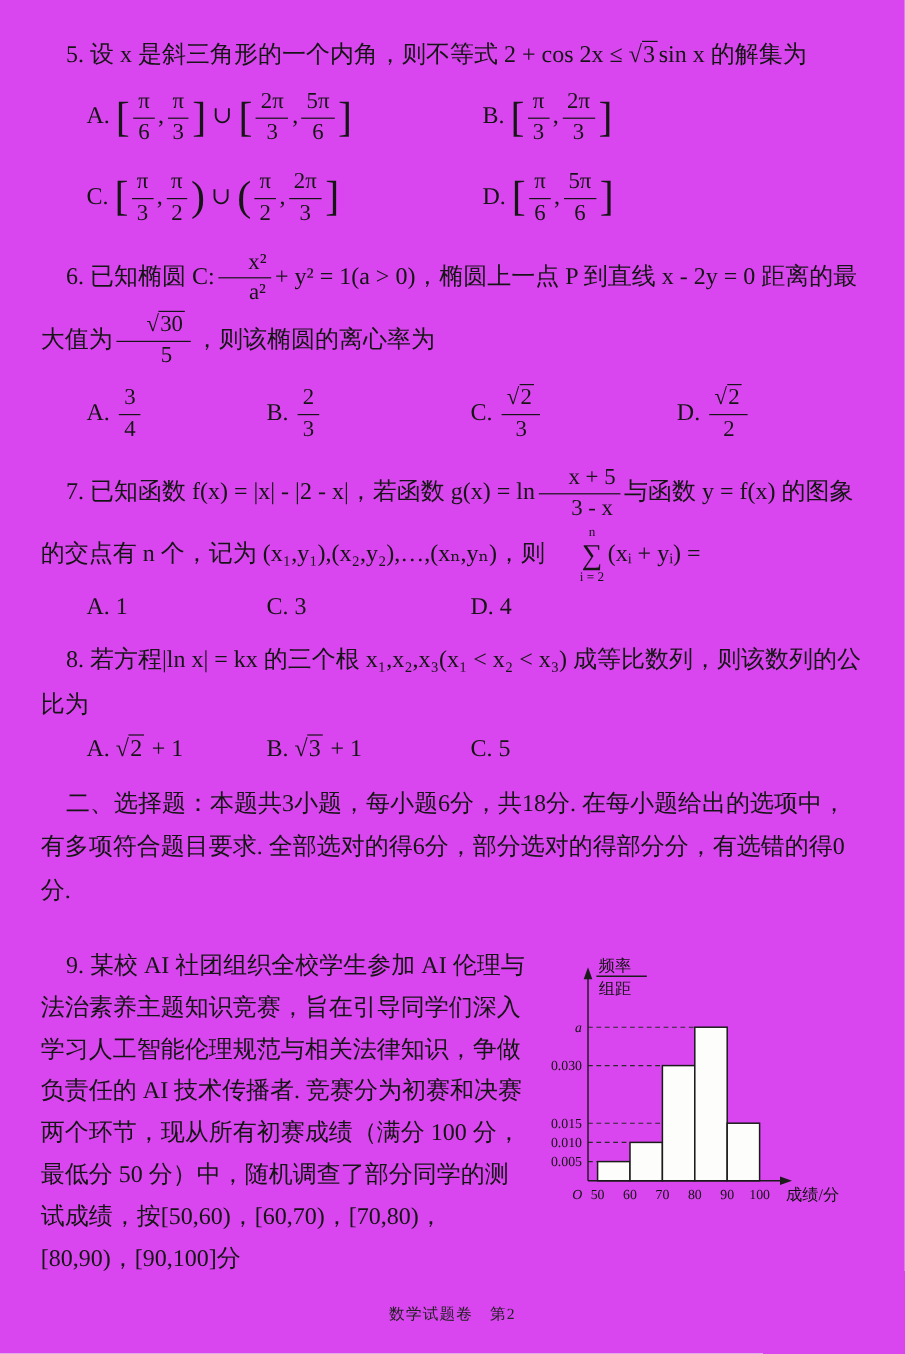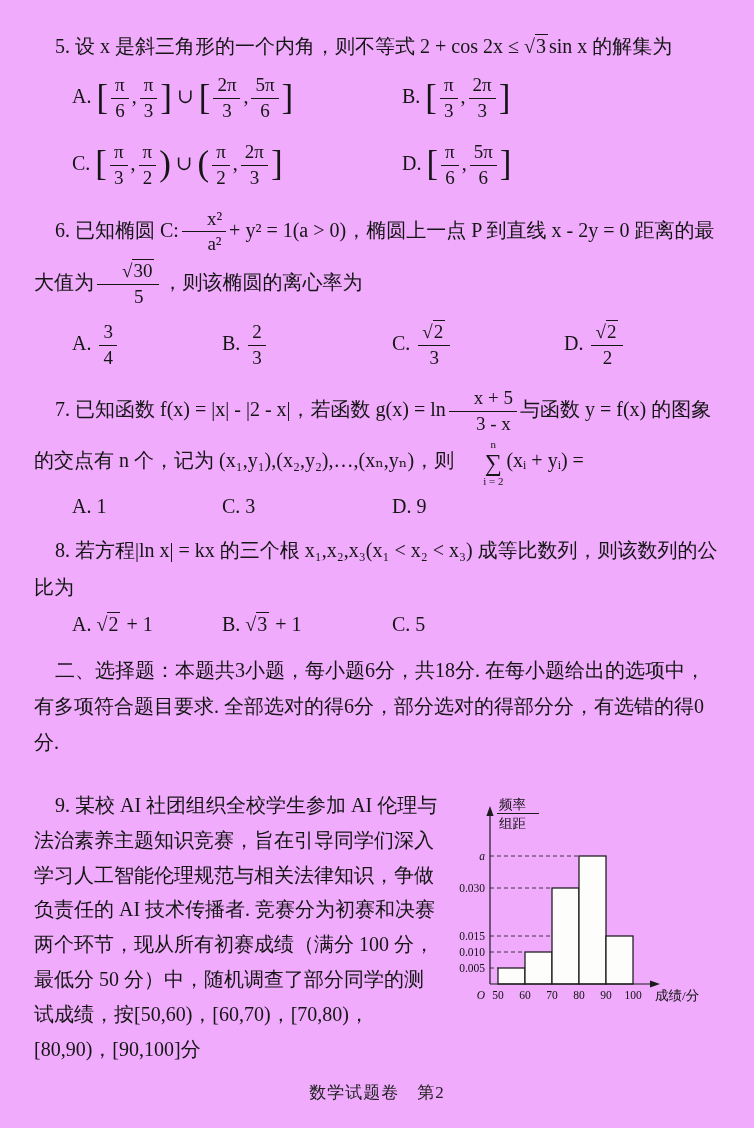--- a/index.html
+++ b/index.html
@@ -1,38 +1,38 @@
 <!DOCTYPE html>
 <html><head>
 <meta charset="utf-8">
 <style>
   *{box-sizing:border-box;}
   html,body{margin:0;padding:0;background:#ececea;}
-  .page{width:754px;height:1128px;margin:0 auto;background:#f0abfc;color:#151515;
+  .page{width:754px;height:1128px;margin:0 auto;background:#d946ef;color:#151515;
     font-family:"Liberation Serif","DejaVu Serif",serif;font-size:20px;
     padding:26px 34px 0;position:relative;overflow:hidden;}
   .q{margin:0 0 14px;}
   .stem{margin:2px 0 8px;text-indent:1.05em;line-height:1.82;}
   .opts{margin:6px 0 14px;padding-left:38px;display:grid;align-items:center;}
   .opts2{grid-template-columns:330px 1fr;}
   .opts4{grid-template-columns:150px 170px 172px 1fr;}
   .opt{white-space:nowrap;}
   .sec{margin:16px 0 28px;text-indent:1.05em;line-height:1.8;}
   .frac{display:inline-block;vertical-align:middle;text-align:center;margin:2px 3px;font-size:0.95em;line-height:1.2;}
   .frac .fn{display:block;padding:0 4px 1px;border-bottom:1.3px solid #151515;}
   .frac .fd{display:block;padding:1px 4px 0;}
   .sqrt{white-space:nowrap;margin-right:1px;}
   .sqrt .rad{border-top:1.3px solid #151515;padding:0 2px 0 1px;}
   .bb{font-size:1.75em;vertical-align:middle;line-height:0.85;font-weight:300;position:relative;top:-1px;}
   .sum{display:inline-flex;flex-direction:column;align-items:center;vertical-align:middle;line-height:1;margin:0 3px;}
   .sum .sl{font-size:11px;line-height:1.15;}
   .sum .sg{font-size:24px;line-height:1;}
   .stem9{line-height:1.74;}
   .chartbox{float:right;width:268px;margin:8px 0 4px 14px;}
-  .footer{position:absolute;left:0;right:0;bottom:24px;text-align:center;font-size:17px;letter-spacing:1px;color:#222;}
+  .footer{position:absolute;left:0;right:0;bottom:24px;text-align:center;font-size:13px;letter-spacing:1px;color:#222;}
   #histogram .ax{stroke:#1b1b1b;stroke-width:1.2;fill:none;}
   #histogram .dash{stroke:#2a2a2a;stroke-width:0.9;stroke-dasharray:4 3;}
   #histogram .bar{fill:#fdfdfc;stroke:#1b1b1b;stroke-width:1.25;}
   #histogram .arr{fill:#1b1b1b;stroke:none;}
   #histogram text{fill:#111;font-family:"Liberation Serif","DejaVu Serif",serif;}
   #histogram .tk{font-size:11.5px;}
   #histogram .lab{font-size:13.5px;}
   #histogram .mid{text-anchor:middle;}
   #histogram .end{text-anchor:end;}
   #histogram .it{font-style:italic;}
@@ -66,21 +66,21 @@
 
   <section class="q">
     <p class="stem">7. 已知函数 f(x) = |x| - |2 - x|，若函数 g(x) = ln<span class="frac"><span class="fn">x + 5</span><span class="fd">3 - x</span></span>与函数 y = f(x) 的图象的交点有 n 个，记为 (x₁,y₁),(x₂,y₂),…,(xₙ,yₙ)，则 <span class="sum">
           <span class="sl">n</span>
           <span class="sg">∑</span>
           <span class="sl">i = 2</span>
         </span>(xᵢ + yᵢ) =</p>
     <div class="opts opts4">
       <span class="opt">A. 1</span>
       <span class="opt">C. 3</span>
-      <span class="opt">D. 9</span>
+      <span class="opt">D. 4</span>
     </div>
   </section>
 
   <section class="q">
     <p class="stem">8. 若方程|ln x| = kx 的三个根 x₁,x₂,x₃(x₁ &lt; x₂ &lt; x₃) 成等比数列，则该数列的公比为</p>
     <div class="opts opts4">
       <span class="opt">A. <span class="sqrt">√<span class="rad">2</span></span> + 1</span>
       <span class="opt">B. <span class="sqrt">√<span class="rad">3</span></span> + 1</span>
       <span class="opt">C. 5</span>
     </div>

